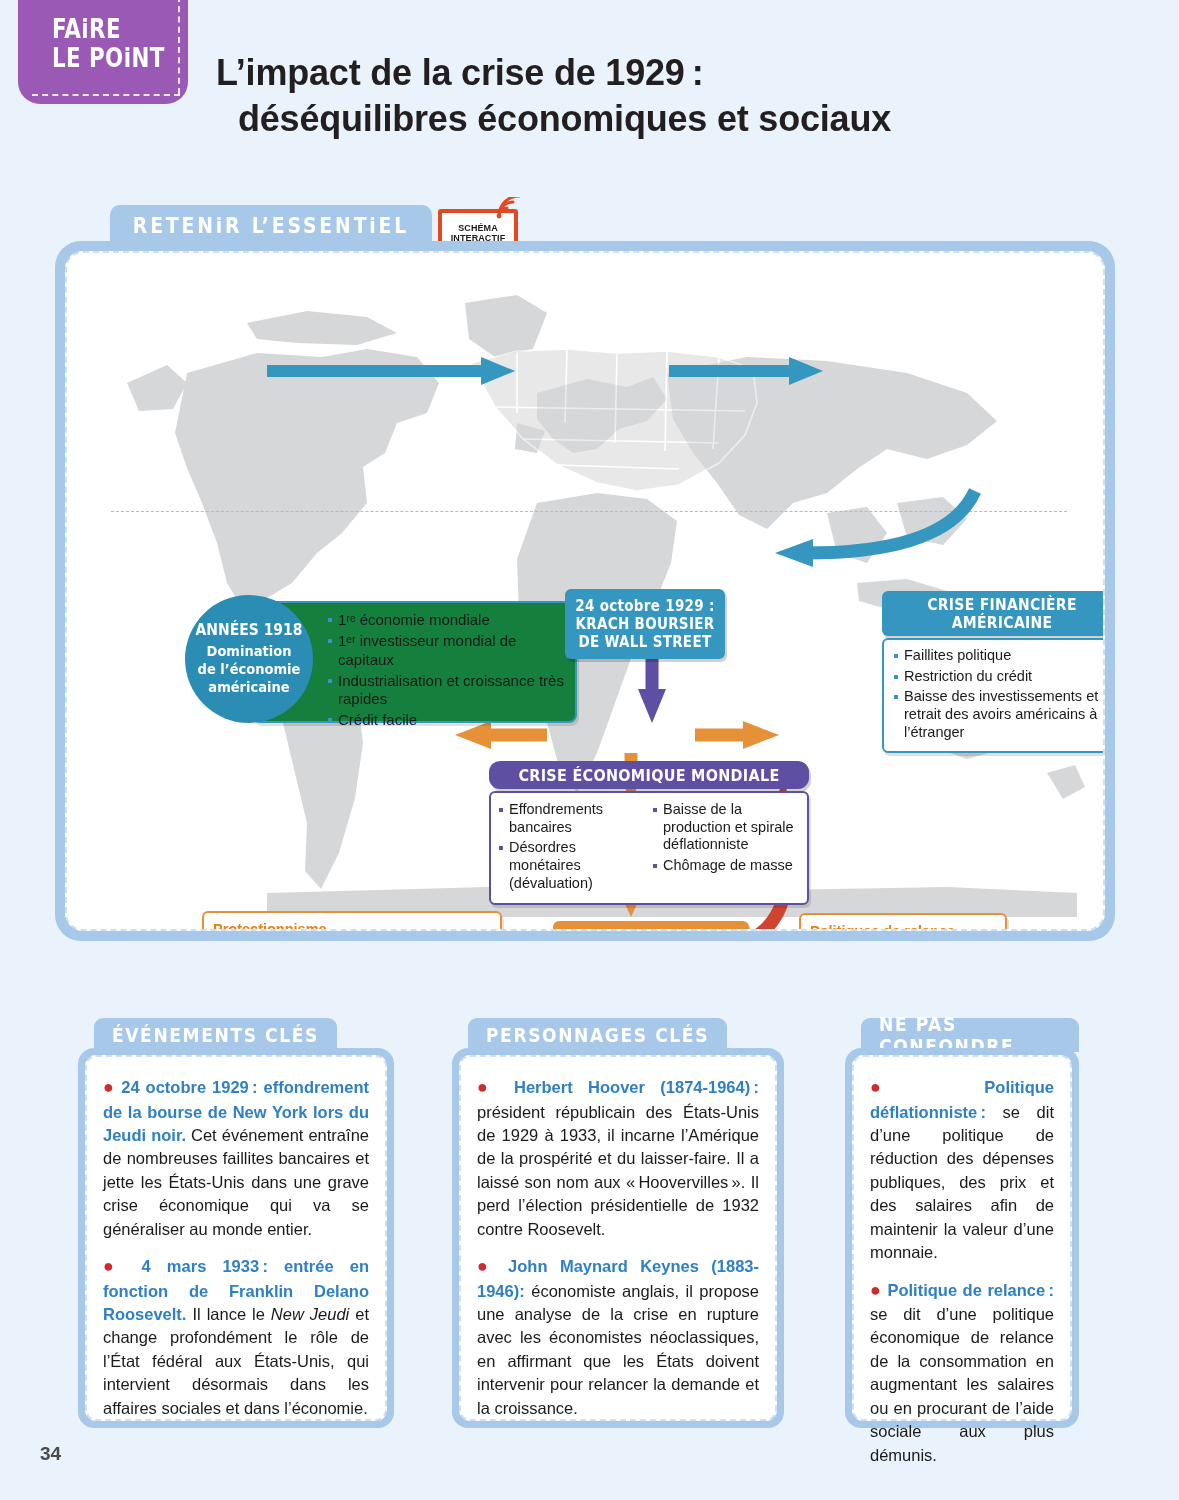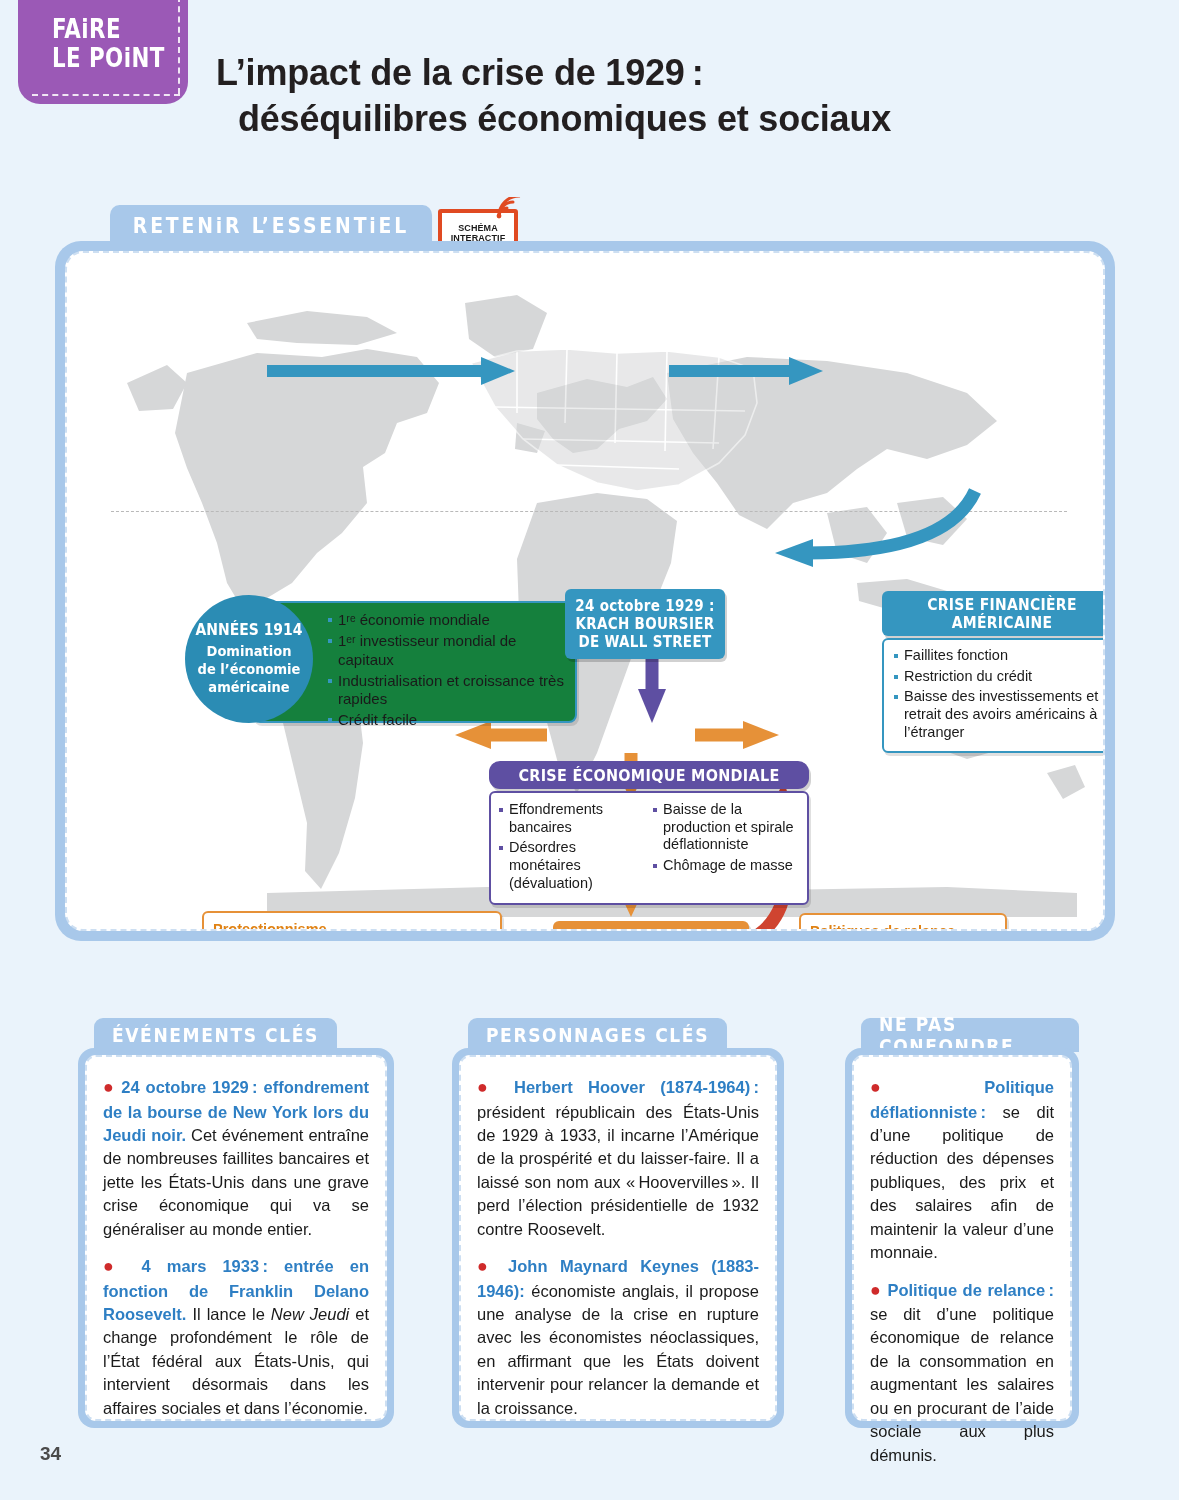--- a/index.html
+++ b/index.html
@@ -350,21 +350,21 @@
           <path d="M786 686 L822 700 L786 714 Z" fill="#cf4430"></path>
         </g>
 
         <g>
           <path d="M660 694 Q740 680 714 560" stroke="#cf4430" stroke-width="13" fill="none"></path>
           <path d="M700 562 L717 528 L728 566 Z" fill="#cf4430"></path>
         </g>
       </svg>
 
       <div id="circle-1920">
-        <div class="big">ANNÉES 1914</div>
+        <div class="big">ANNÉES 1918</div>
         <div>Domination</div>
         <div>de l’économie</div>
         <div>américaine</div>
       </div>
 
       <div id="box-annees-list" class="node blue">
         <ul>
           <li>1ʳᵉ économie mondiale</li>
           <li>1ᵉʳ investisseur mondial de capitaux</li>
           <li>Industrialisation et croissance très rapides</li>
@@ -377,21 +377,21 @@
           <div>24 octobre 1929 :</div>
           <div>KRACH BOURSIER</div>
           <div>DE WALL STREET</div>
         </div>
       </div>
 
       <div id="box-crise-fin" class="node blue">
         <div class="hdr">CRISE FINANCIÈRE AMÉRICAINE</div>
         <div class="body">
           <ul>
-            <li>Faillites fonction</li>
+            <li>Faillites politique</li>
             <li>Restriction du crédit</li>
             <li>Baisse des investissements et retrait des avoirs américains à l’étranger</li>
           </ul>
         </div>
       </div>
 
       <div id="box-crise-mond" class="node purple">
         <div class="hdr">CRISE ÉCONOMIQUE MONDIALE</div>
         <div class="body">
           <ul>

